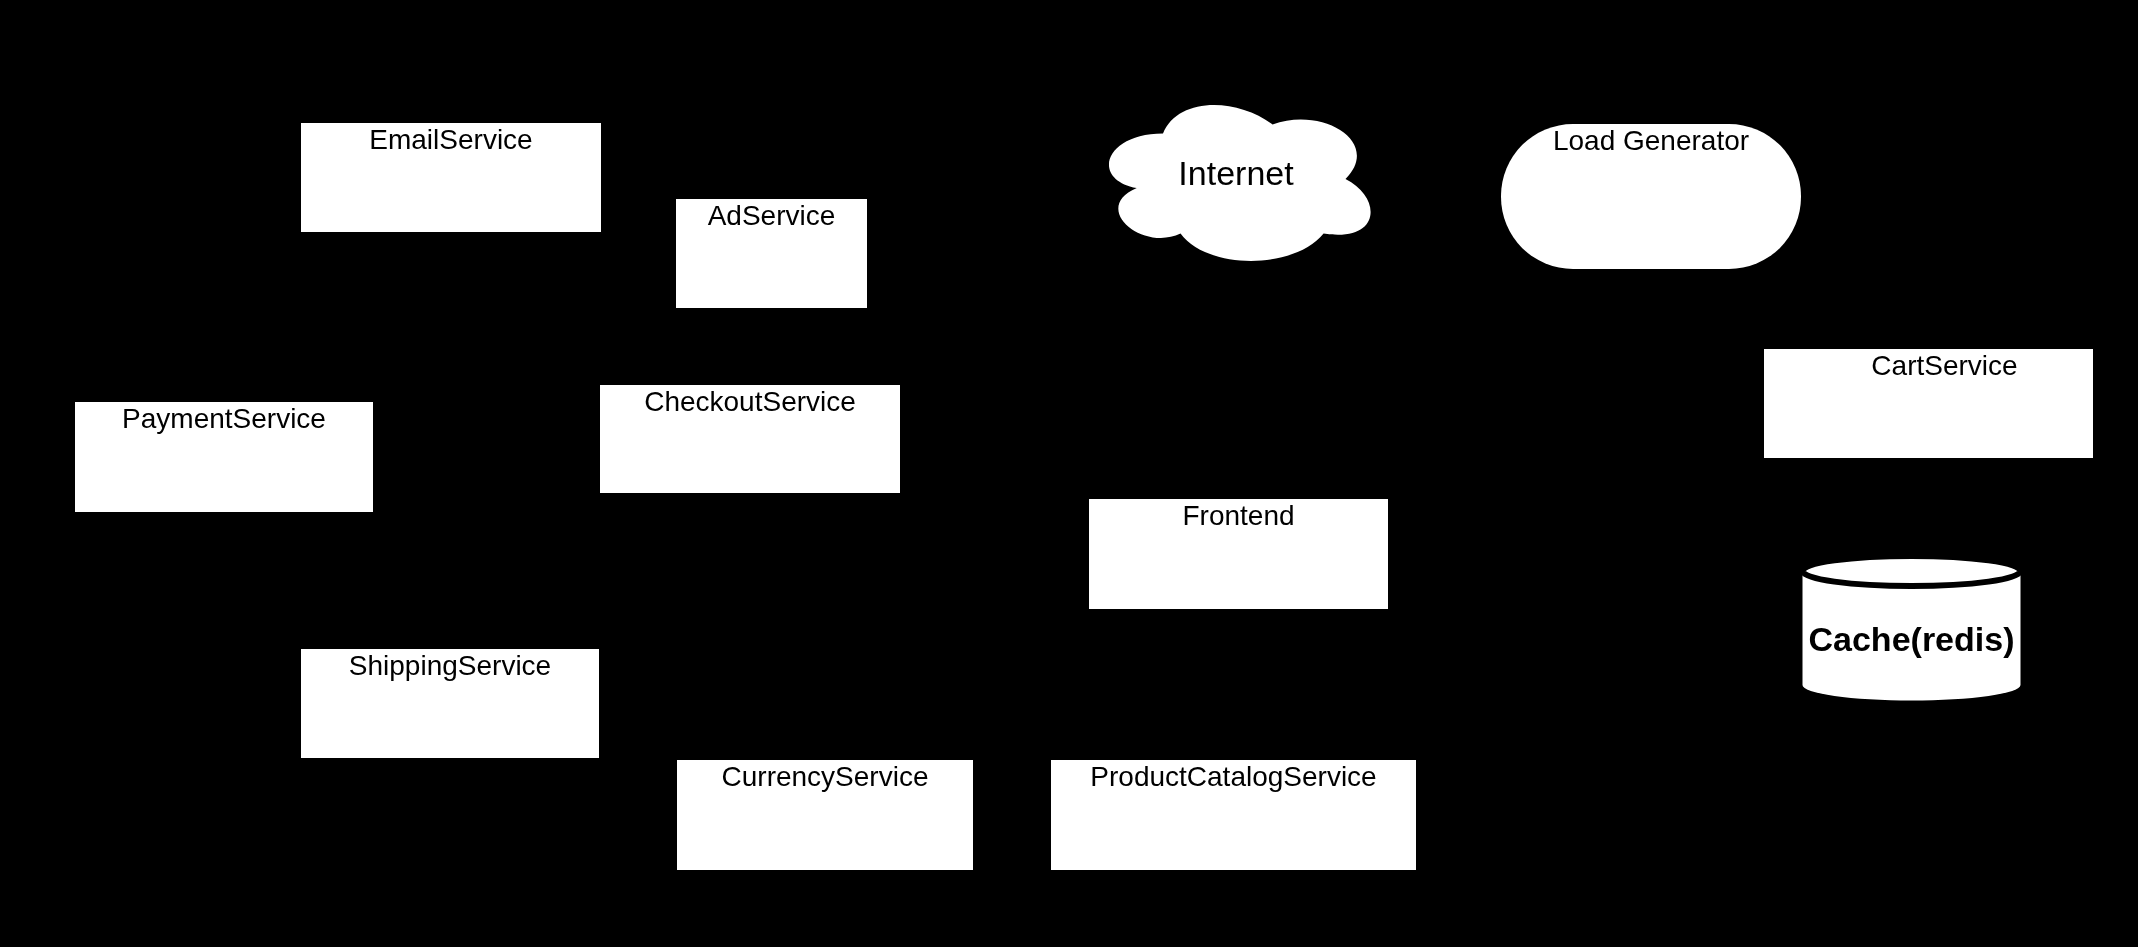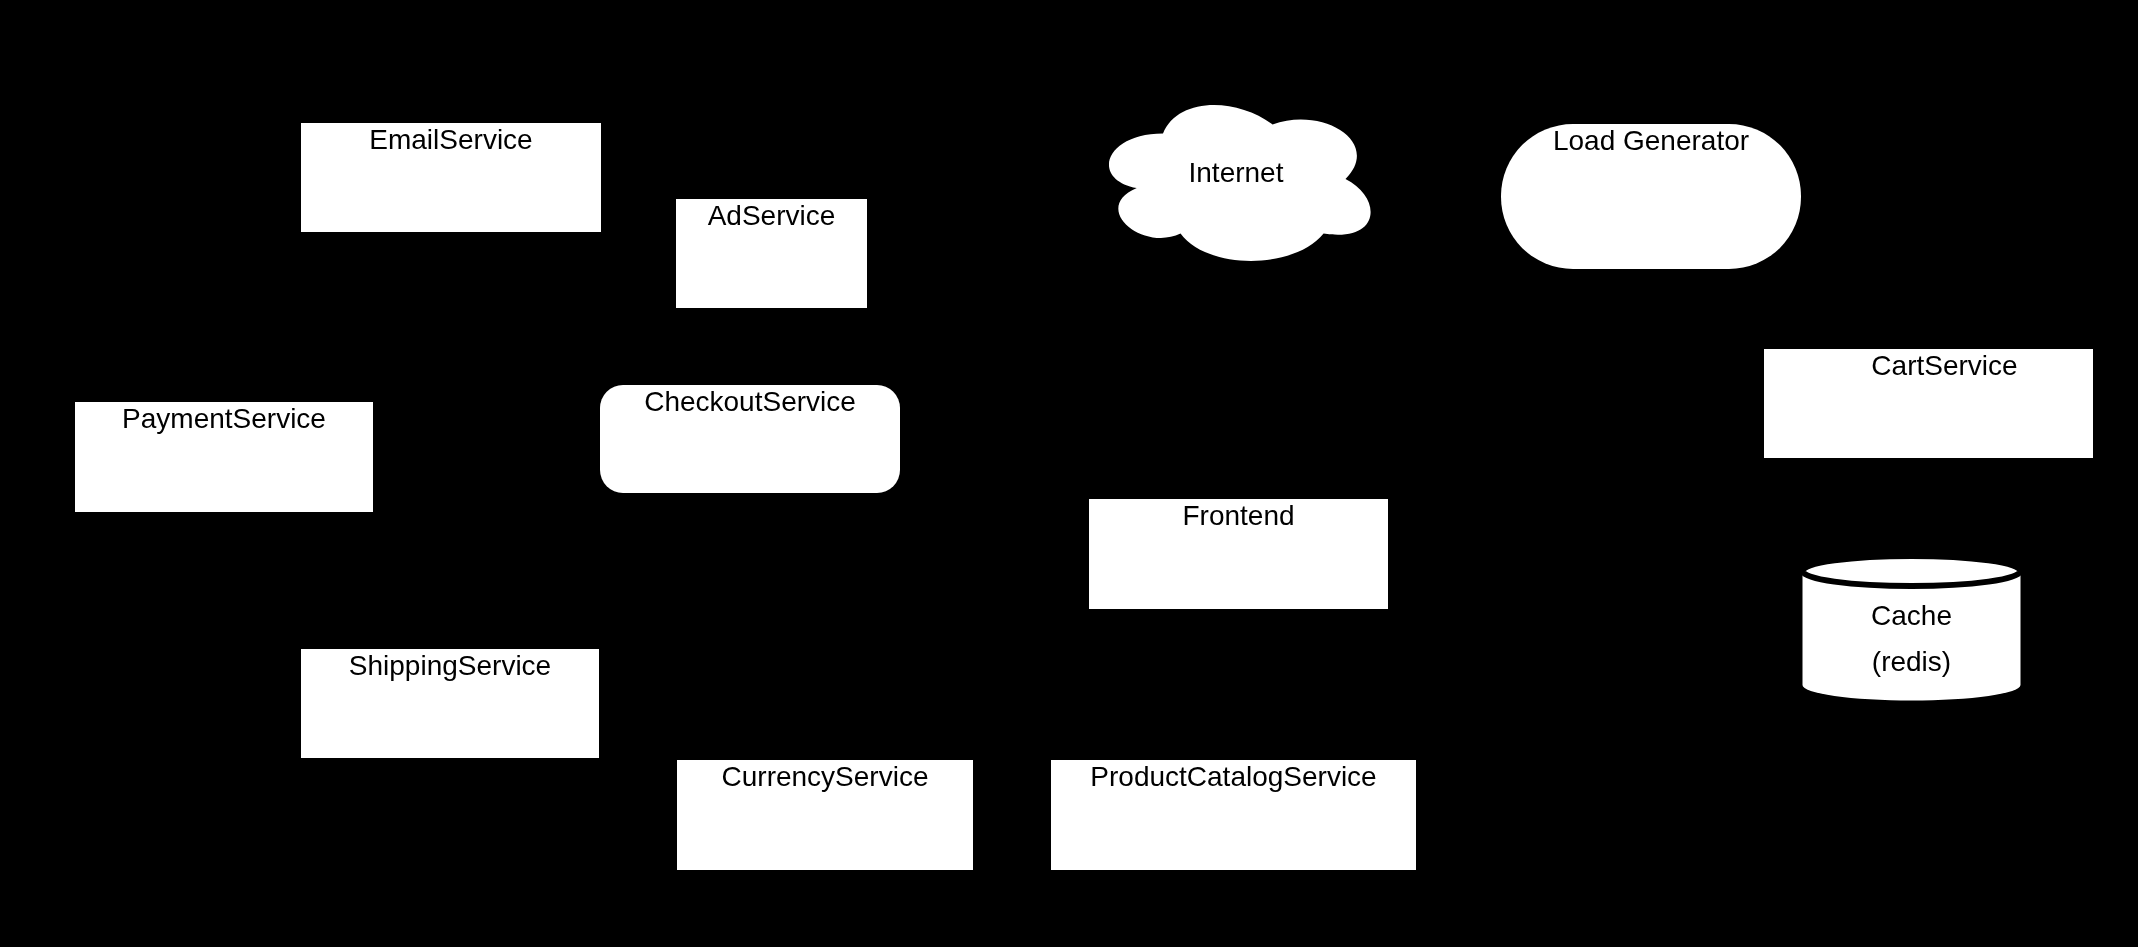--- a/index.html
+++ b/index.html
@@ -29,21 +29,21 @@
   .node .label {
     transform: translateY(-5px);
     text-align: center;
     white-space: nowrap;
   }
   
   .shape-node {
     position: absolute;
     background: transparent;
     color: #000000;
-    font-size: 28px;
+    font-size: 34px;
   }
   .shape-node svg {
     position: absolute;
     left: 0;
     top: 0;
     display: block;
   }
   .shape-node .label {
     position: absolute;
     left: 0;
@@ -51,31 +51,32 @@
     right: 0;
     bottom: 0;
     display: flex;
     align-items: center;
     justify-content: center;
     text-align: center;
     white-space: nowrap;
   }
   .cloud .label { transform: translateY(-6px); }
   .cylinder .label {
-    flex-direction: column;
+    flex-direction: row;
     line-height: 46px;
     transform: translateY(11px);
+    font-weight: bold;
   }
   
   .n-email          { left: 301px;  top: 123px; width: 300px; height: 109px; }
   .n-ad             { left: 676px;  top: 199px; width: 191px; height: 109px; }
   .n-internet       { left: 1090px; top: 88px;  width: 292px; height: 182px; }
   .n-loadgen        { left: 1501px; top: 124px; width: 300px; height: 145px; border-radius: 72px; }
   .n-payment        { left: 75px;   top: 386px; width: 298px; height: 110px; margin-top: 16px; }
-  .n-checkout       { left: 600px;  top: 385px; width: 300px; height: 108px; border-radius: 23px; }
+  .n-checkout       { left: 600px;  top: 385px; width: 300px; height: 108px; }
   .n-cart           { left: 1764px; top: 349px; width: 297px; height: 109px; padding-left: 32px; }
   .n-frontend       { left: 1089px; top: 499px; width: 299px; height: 110px; }
   .n-cache          { left: 1800px; top: 553px; width: 223px; height: 150px; }
   .n-shipping       { left: 301px;  top: 649px; width: 298px; height: 109px; }
   .n-currency       { left: 677px;  top: 760px; width: 296px; height: 110px; }
   .n-productcatalog { left: 1051px; top: 760px; width: 365px; height: 110px; }
   .n-recomendation  { left: 1576px; top: 723px; width: 373px; height: 110px; }
 </style>
 </head>
 <body>

